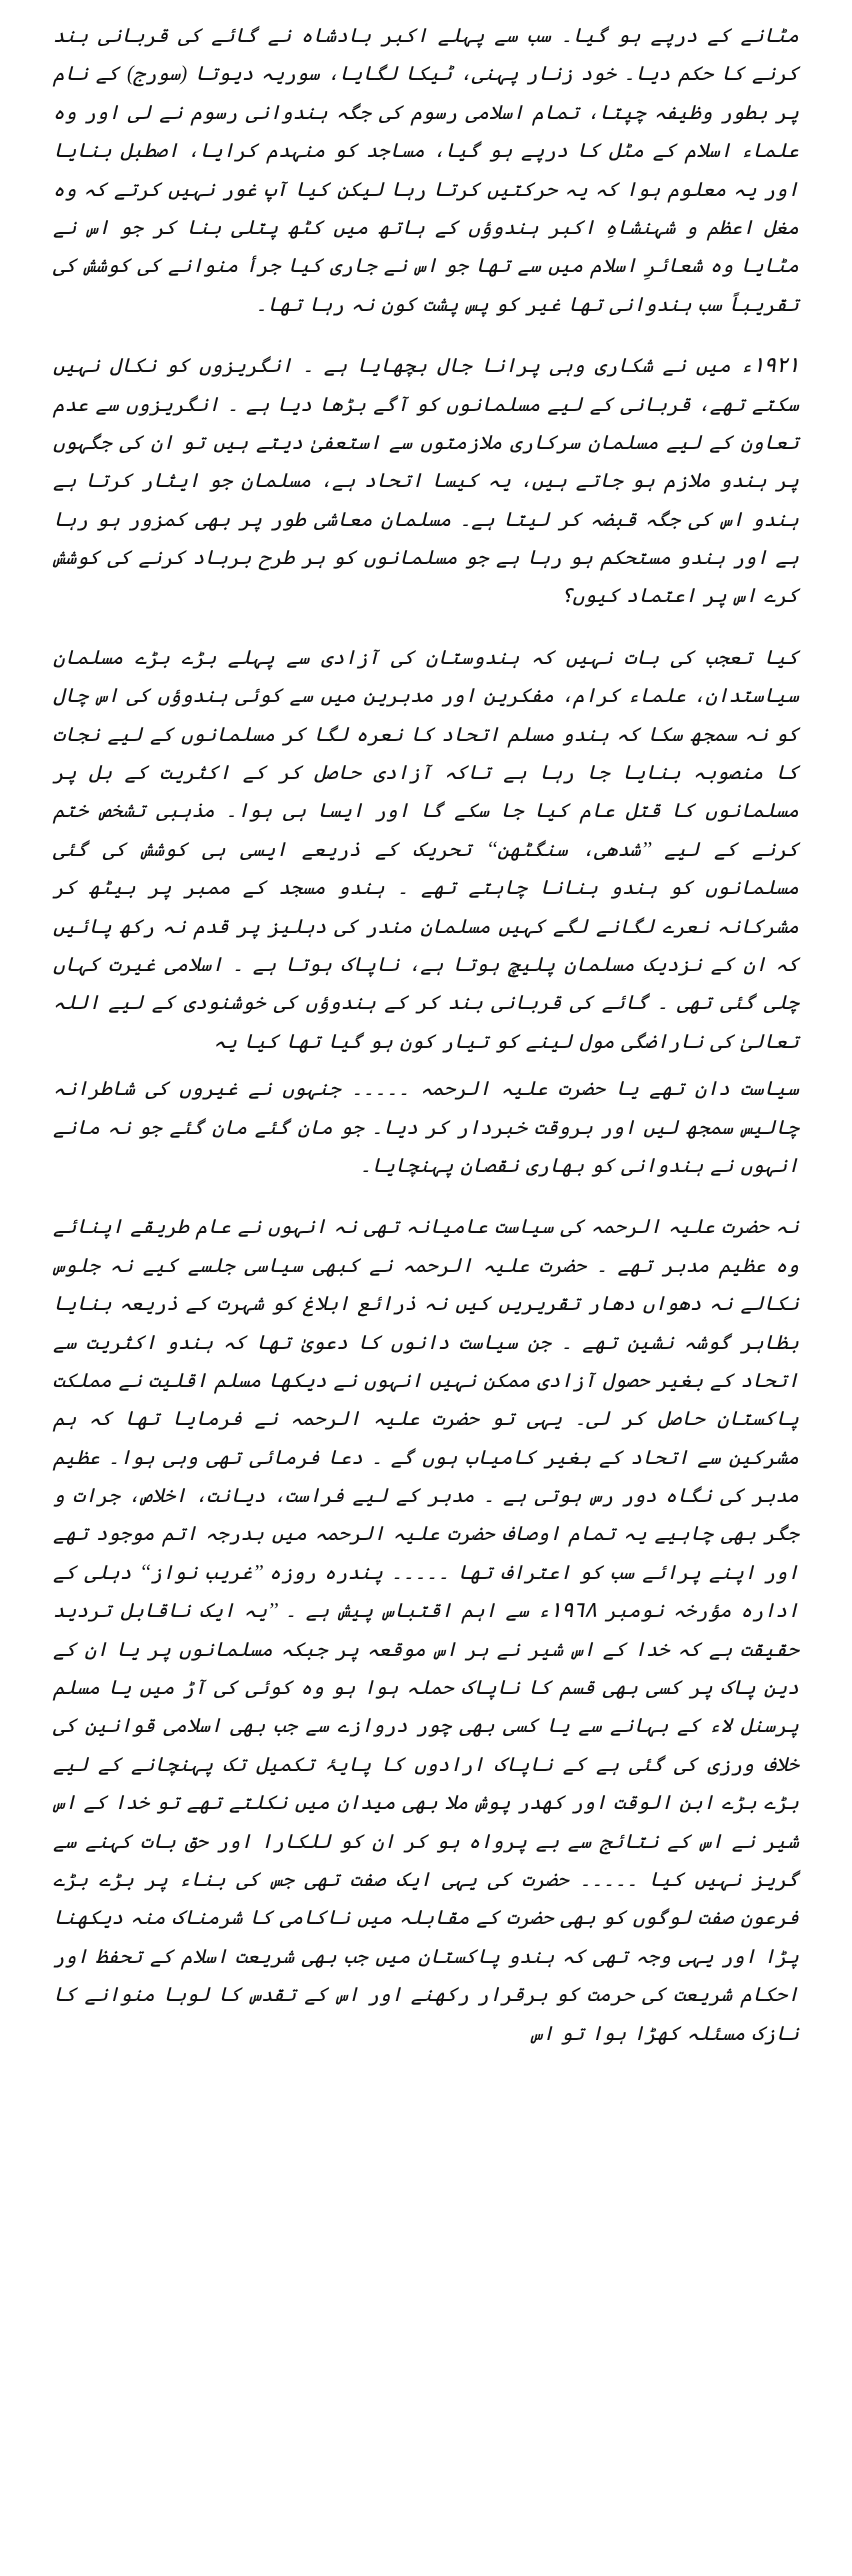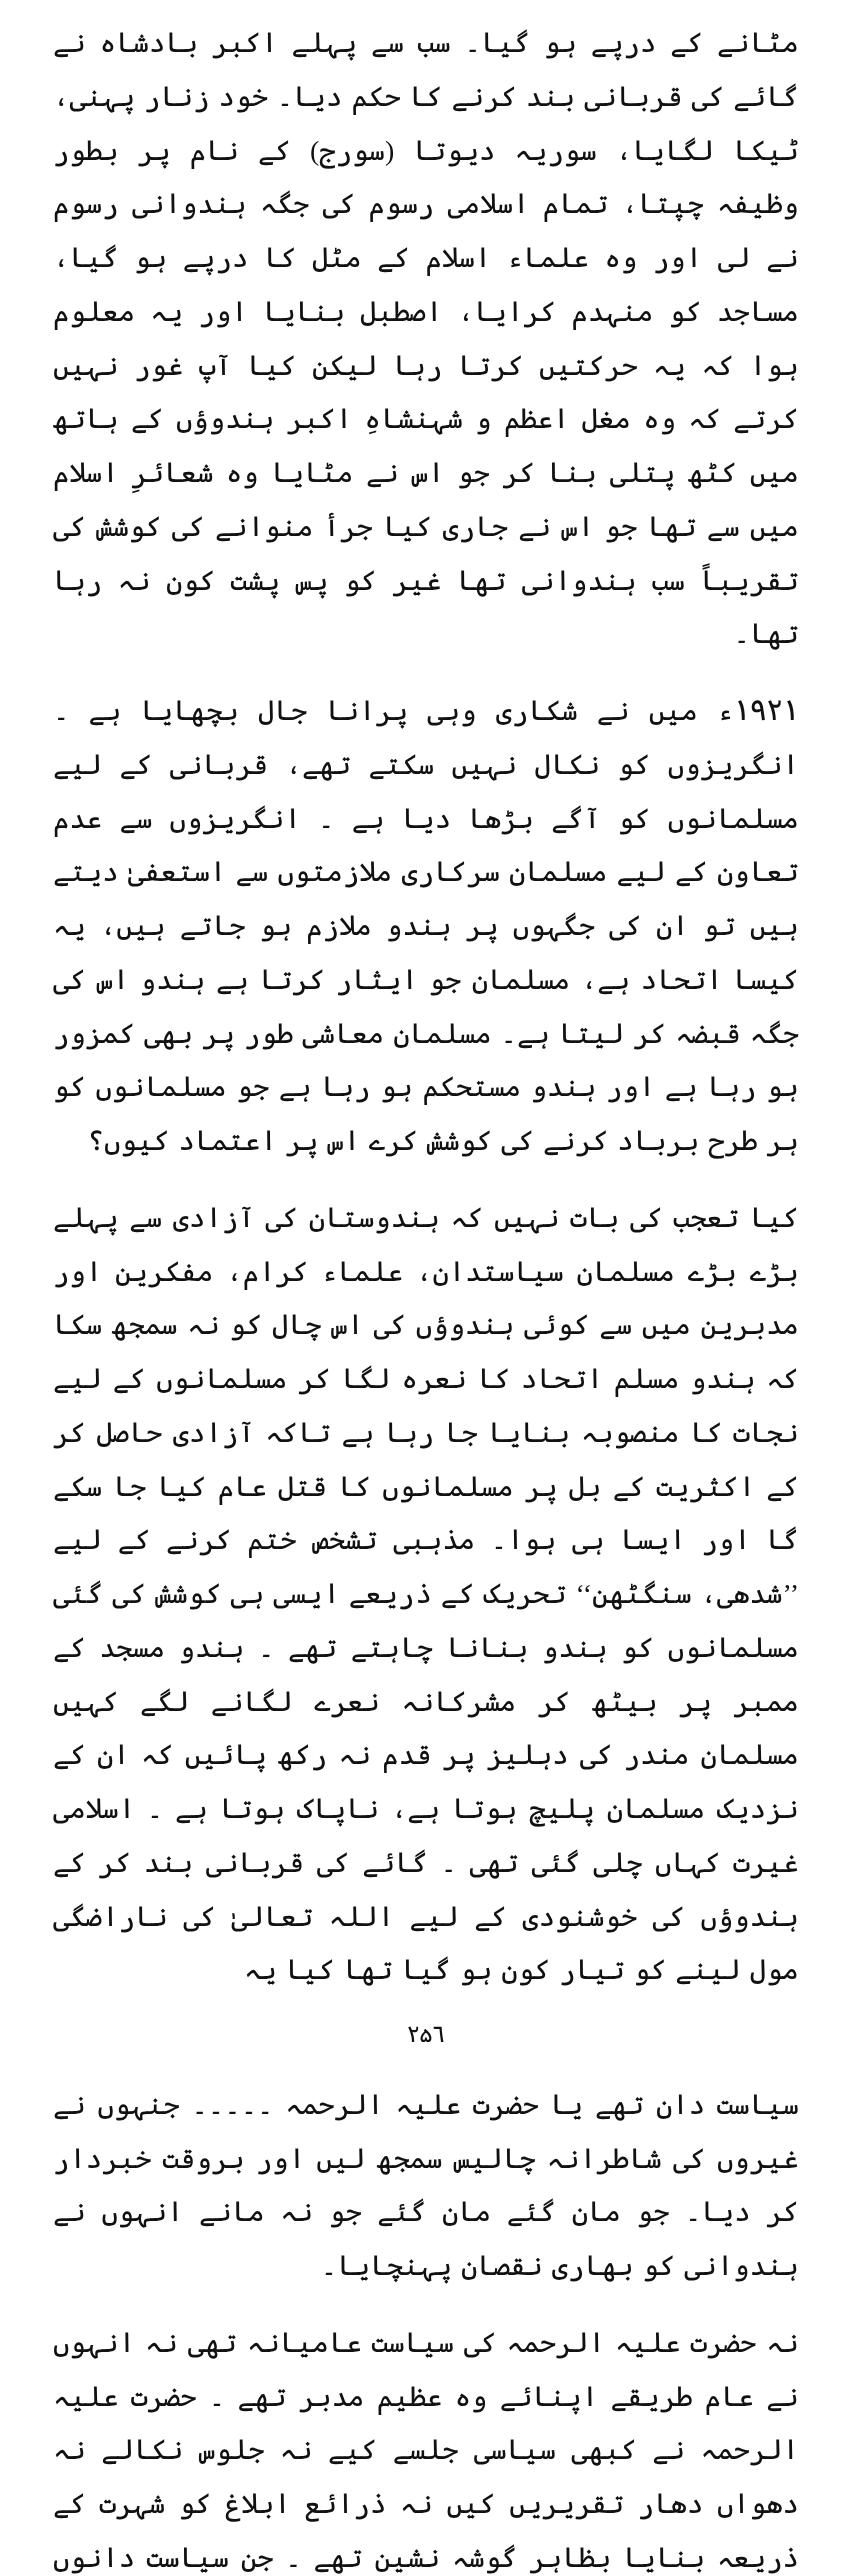--- a/index.html
+++ b/index.html
@@ -21,26 +21,27 @@
     position: relative;
     background: #ffffff;
   }
   .page-section {
     box-sizing: border-box;
   }
   .para {
     direction: rtl;
     text-align: justify;
     text-justify: inter-word;
-    font-size: 28px;
+    font-size: 20px;
     line-height: 1.92;
     letter-spacing: 0px;
     word-spacing: 1.8px;
     margin: 0 0 23px 0;
     color: #111111;
+    font-style: italic;
   }
   .para:last-child { margin-bottom: 0; }
 
   .folio {
     direction: rtl;
     text-align: center;
     font-size: 22px;
     line-height: 1.4;
     margin: 23px 0 27px 0;
     color: #111111;
@@ -63,21 +64,20 @@
 <body>
 
 <div class="page">
 
   <div class="page-section block-upper">
     <p class="para">مٹانے کے درپے ہو گیا۔ سب سے پہلے اکبر بادشاہ نے گائے کی قربانی بند کرنے کا حکم دیا۔ خود زنار پہنی، ٹیکا لگایا، سوریہ دیوتا (سورج) کے نام پر بطور وظیفہ چپتا، تمام اسلامی رسوم کی جگہ ہندوانی رسوم نے لی اور وہ علماء اسلام کے مٹل کا درپے ہو گیا، مساجد کو منہدم کرایا، اصطبل بنایا اور یہ معلوم ہوا کہ یہ حرکتیں کرتا رہا لیکن کیا آپ غور نہیں کرتے کہ وہ مغل اعظم و شہنشاہِ اکبر ہندوؤں کے ہاتھ میں کٹھ پتلی بنا کر جو اس نے مٹایا وہ شعائرِ اسلام میں سے تھا جو اس نے جاری کیا جرأ منوانے کی کوشش کی تقریباً سب ہندوانی تھا غیر کو پس پشت کون نہ رہا تھا۔</p>
     <p class="para">۱۹۲۱ء میں نے شکاری وہی پرانا جال بچھایا ہے ۔ انگریزوں کو نکال نہیں سکتے تھے، قربانی کے لیے مسلمانوں کو آگے بڑھا دیا ہے ۔ انگریزوں سے عدم تعاون کے لیے مسلمان سرکاری ملازمتوں سے استعفیٰ دیتے ہیں تو ان کی جگہوں پر ہندو ملازم ہو جاتے ہیں، یہ کیسا اتحاد ہے، مسلمان جو ایثار کرتا ہے ہندو اس کی جگہ قبضہ کر لیتا ہے۔ مسلمان معاشی طور پر بھی کمزور ہو رہا ہے اور ہندو مستحکم ہو رہا ہے جو مسلمانوں کو ہر طرح برباد کرنے کی کوشش کرے اس پر اعتماد کیوں؟</p>
     <p class="para">کیا تعجب کی بات نہیں کہ ہندوستان کی آزادی سے پہلے بڑے بڑے مسلمان سیاستدان، علماء کرام، مفکرین اور مدبرین میں سے کوئی ہندوؤں کی اس چال کو نہ سمجھ سکا کہ ہندو مسلم اتحاد کا نعرہ لگا کر مسلمانوں کے لیے نجات کا منصوبہ بنایا جا رہا ہے تاکہ آزادی حاصل کر کے اکثریت کے بل پر مسلمانوں کا قتل عام کیا جا سکے گا اور ایسا ہی ہوا۔ مذہبی تشخص ختم کرنے کے لیے ’’شدھی، سنگٹھن‘‘ تحریک کے ذریعے ایسی ہی کوشش کی گئی مسلمانوں کو ہندو بنانا چاہتے تھے ۔ ہندو مسجد کے ممبر پر بیٹھ کر مشرکانہ نعرے لگانے لگے کہیں مسلمان مندر کی دہلیز پر قدم نہ رکھ پائیں کہ ان کے نزدیک مسلمان پلیچ ہوتا ہے، ناپاک ہوتا ہے ۔ اسلامی غیرت کہاں چلی گئی تھی ۔ گائے کی قربانی بند کر کے ہندوؤں کی خوشنودی کے لیے اللہ تعالیٰ کی ناراضگی مول لینے کو تیار کون ہو گیا تھا کیا یہ</p>
   </div>
 
-  <div class="folio">۲۵۶</div>
 
   <div class="page-section section-gap-top">
     <p class="para">سیاست دان تھے یا حضرت علیہ الرحمہ ۔۔۔۔۔ جنہوں نے غیروں کی شاطرانہ چالیس سمجھ لیں اور بروقت خبردار کر دیا۔ جو مان گئے مان گئے جو نہ مانے انہوں نے ہندوانی کو بھاری نقصان پہنچایا۔</p>
     <p class="para">نہ حضرت علیہ الرحمہ کی سیاست عامیانہ تھی نہ انہوں نے عام طریقے اپنائے وہ عظیم مدبر تھے ۔ حضرت علیہ الرحمہ نے کبھی سیاسی جلسے کیے نہ جلوس نکالے نہ دھواں دھار تقریریں کیں نہ ذرائع ابلاغ کو شہرت کے ذریعہ بنایا بظاہر گوشہ نشین تھے ۔ جن سیاست دانوں کا دعویٰ تھا کہ ہندو اکثریت سے اتحاد کے بغیر حصول آزادی ممکن نہیں انہوں نے دیکھا مسلم اقلیت نے مملکت پاکستان حاصل کر لی۔ یہی تو حضرت علیہ الرحمہ نے فرمایا تھا کہ ہم مشرکین سے اتحاد کے بغیر کامیاب ہوں گے ۔ دعا فرمائی تھی وہی ہوا۔ عظیم مدبر کی نگاہ دور رس ہوتی ہے ۔ مدبر کے لیے فراست، دیانت، اخلاص، جرات و جگر بھی چاہیے یہ تمام اوصاف حضرت علیہ الرحمہ میں بدرجہ اتم موجود تھے اور اپنے پرائے سب کو اعتراف تھا ۔۔۔۔۔ پندرہ روزہ ’’غریب نواز‘‘ دہلی کے ادارہ مؤرخہ نومبر ۱۹۶۸ء سے اہم اقتباس پیش ہے ۔ ’’یہ ایک ناقابل تردید حقیقت ہے کہ خدا کے اس شیر نے ہر اس موقعہ پر جبکہ مسلمانوں پر یا ان کے دین پاک پر کسی بھی قسم کا ناپاک حملہ ہوا ہو وہ کوئی کی آڑ میں یا مسلم پرسنل لاء کے بہانے سے یا کسی بھی چور دروازے سے جب بھی اسلامی قوانین کی خلاف ورزی کی گئی ہے کے ناپاک ارادوں کا پایۂ تکمیل تک پہنچانے کے لیے بڑے بڑے ابن الوقت اور کھدر پوش ملا بھی میدان میں نکلتے تھے تو خدا کے اس شیر نے اس کے نتائج سے بے پرواہ ہو کر ان کو للکارا اور حق بات کہنے سے گریز نہیں کیا ۔۔۔۔۔ حضرت کی یہی ایک صفت تھی جس کی بناء پر بڑے بڑے فرعون صفت لوگوں کو بھی حضرت کے مقابلہ میں ناکامی کا شرمناک منہ دیکھنا پڑا اور یہی وجہ تھی کہ ہندو پاکستان میں جب بھی شریعت اسلام کے تحفظ اور احکام شریعت کی حرمت کو برقرار رکھنے اور اس کے تقدس کا لوہا منوانے کا نازک مسئلہ کھڑا ہوا تو اس</p>
   </div>
 
 </div>
 
 
 </body></html>

